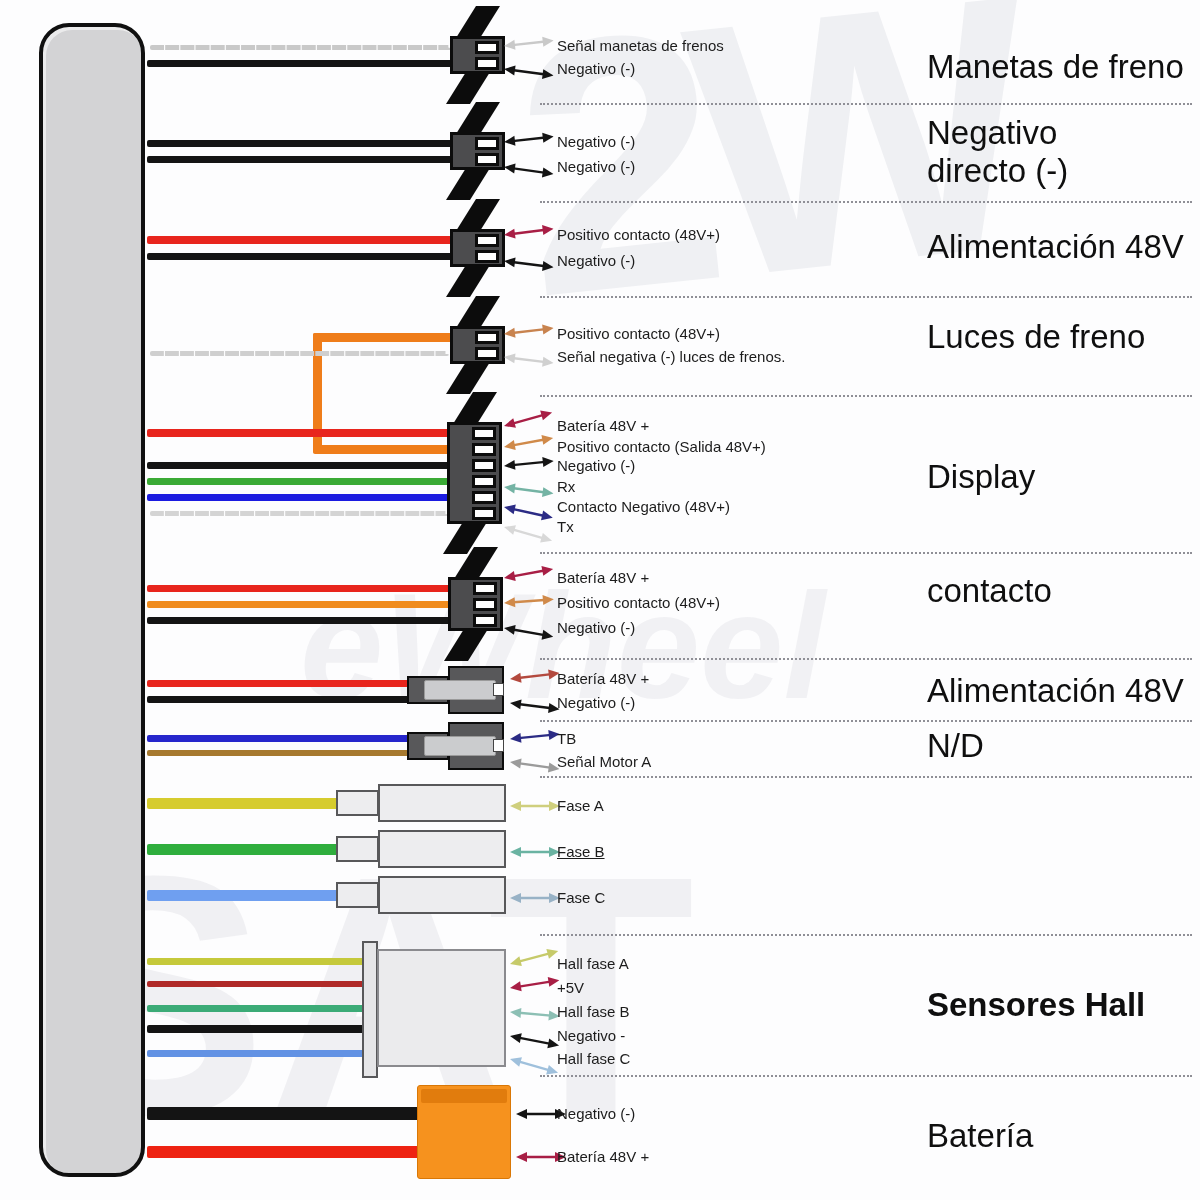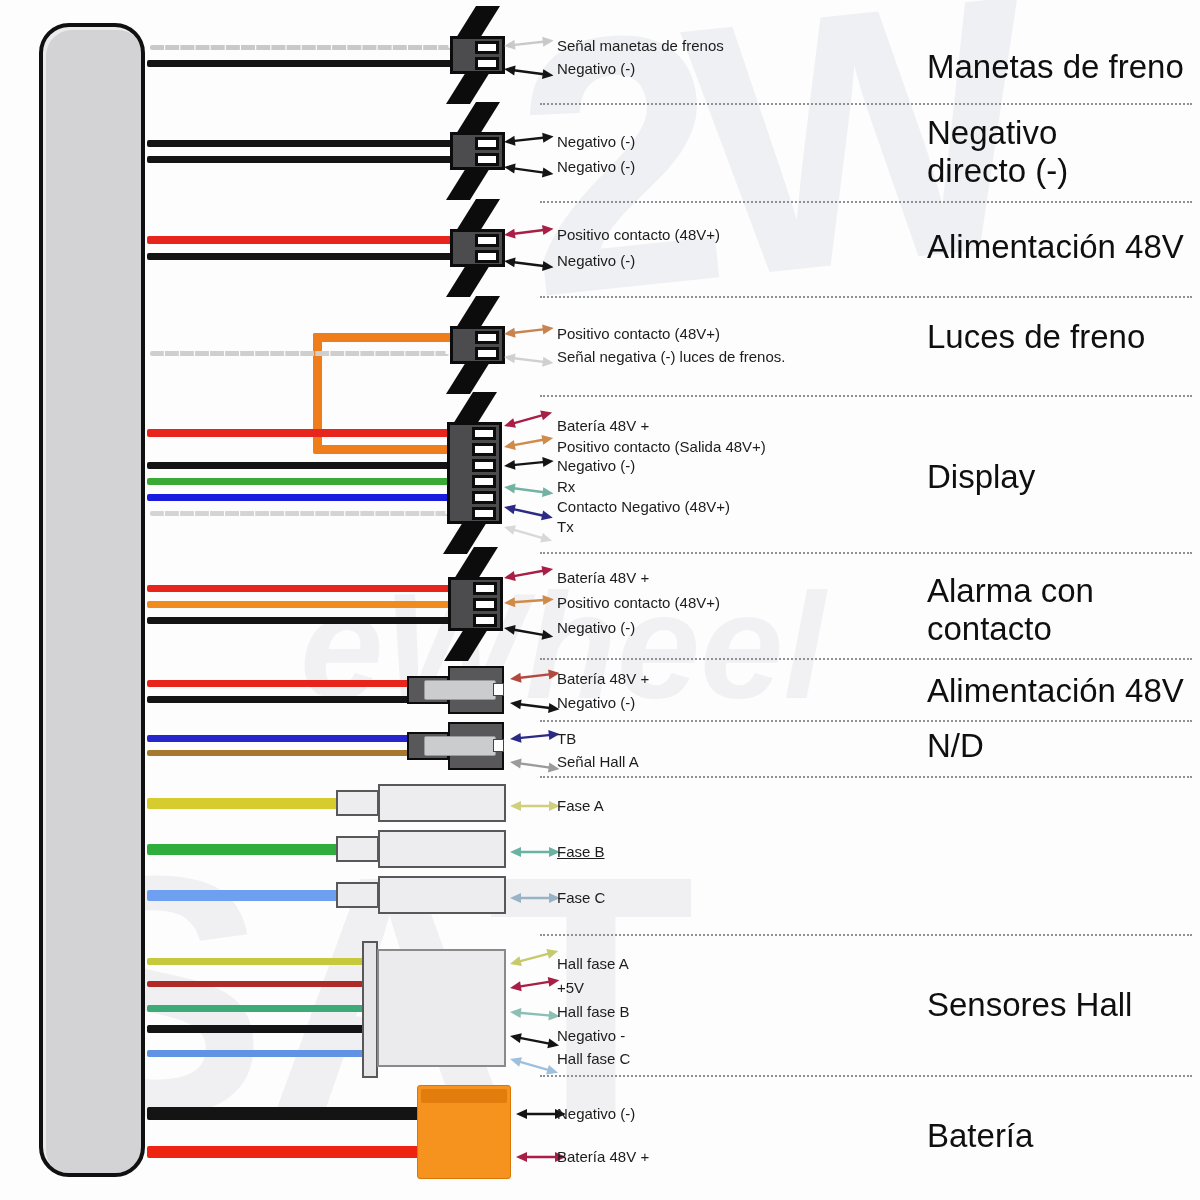--- a/index.html
+++ b/index.html
@@ -245,21 +245,20 @@
         <polygon points="50,9 39,4 39,14" fill="#d08a4a"></polygon>
       </svg>
       <div class="lbl" style="top: 593px;">Positivo contacto (48V+)</div>
       <svg width="50" height="18" class="arr" style="left: 504px; top: 619px; transform: rotate(10deg); transform-origin: 0px 50%;">
         <line x1="6" y1="9" x2="44" y2="9" stroke="#141414" stroke-width="2.4"></line>
         <polygon points="0,9 11,4 11,14" fill="#141414"></polygon>
         <polygon points="50,9 39,4 39,14" fill="#141414"></polygon>
       </svg>
       <div class="lbl" style="top: 618px;">Negativo (-)</div>
       <div class="title" style="top: 572px;">
-        <div>Alarma con</div>
         <div>contacto</div>
       </div>
       <div class="sep" style="top: 720px;"></div>
       <svg width="50" height="18" class="arr" style="left: 510px; top: 670px; transform: rotate(-6.75deg); transform-origin: 0px 50%;">
         <line x1="6" y1="9" x2="44" y2="9" stroke="#b3493e" stroke-width="2.4"></line>
         <polygon points="0,9 11,4 11,14" fill="#b3493e"></polygon>
         <polygon points="50,9 39,4 39,14" fill="#b3493e"></polygon>
       </svg>
       <div class="lbl" style="top: 669px;">Batería 48V +</div>
       <svg width="50" height="18" class="arr" style="left: 510px; top: 694px; transform: rotate(7.25deg); transform-origin: 0px 50%;">
@@ -276,21 +275,21 @@
         <line x1="6" y1="9" x2="44" y2="9" stroke="#2b2b85" stroke-width="2.4"></line>
         <polygon points="0,9 11,4 11,14" fill="#2b2b85"></polygon>
         <polygon points="50,9 39,4 39,14" fill="#2b2b85"></polygon>
       </svg>
       <div class="lbl" style="top: 729px;">TB</div>
       <svg width="50" height="18" class="arr" style="left: 510px; top: 753px; transform: rotate(8deg); transform-origin: 0px 50%;">
         <line x1="6" y1="9" x2="44" y2="9" stroke="#9b9b9b" stroke-width="2.4"></line>
         <polygon points="0,9 11,4 11,14" fill="#9b9b9b"></polygon>
         <polygon points="50,9 39,4 39,14" fill="#9b9b9b"></polygon>
       </svg>
-      <div class="lbl" style="top: 752px;">Señal Hall A</div>
+      <div class="lbl" style="top: 752px;">Señal Motor A</div>
       <div class="title" style="top: 727px;">
         <div>N/D</div>
       </div>
       <div class="sep" style="top: 934px;"></div>
       <svg width="50" height="18" class="arr" style="left: 510px; top: 797px; transform: rotate(0deg); transform-origin: 0px 50%;">
         <line x1="6" y1="9" x2="44" y2="9" stroke="#cfcf7d" stroke-width="2.4"></line>
         <polygon points="0,9 11,4 11,14" fill="#cfcf7d"></polygon>
         <polygon points="50,9 39,4 39,14" fill="#cfcf7d"></polygon>
       </svg>
       <div class="lbl" style="top: 796px;">Fase A</div>
@@ -332,21 +331,21 @@
         <polygon points="0,9 11,4 11,14" fill="#141414"></polygon>
         <polygon points="50,9 39,4 39,14" fill="#141414"></polygon>
       </svg>
       <div class="lbl" style="top: 1026px;">Negativo -</div>
       <svg width="50" height="18" class="arr" style="left: 510px; top: 1050px; transform: rotate(16deg); transform-origin: 0px 50%;">
         <line x1="6" y1="9" x2="44" y2="9" stroke="#9fc0dc" stroke-width="2.4"></line>
         <polygon points="0,9 11,4 11,14" fill="#9fc0dc"></polygon>
         <polygon points="50,9 39,4 39,14" fill="#9fc0dc"></polygon>
       </svg>
       <div class="lbl" style="top: 1049px;">Hall fase C</div>
-      <div class="title" style="top: 986px;">
+      <div class="title" style="top: 986px; font-weight: bold;">
         <div>Sensores Hall</div>
       </div>
       <svg width="50" height="18" class="arr" style="left: 516px; top: 1105px; transform: rotate(0deg); transform-origin: 0px 50%;">
         <line x1="6" y1="9" x2="44" y2="9" stroke="#141414" stroke-width="2.4"></line>
         <polygon points="0,9 11,4 11,14" fill="#141414"></polygon>
         <polygon points="50,9 39,4 39,14" fill="#141414"></polygon>
       </svg>
       <div class="lbl" style="top: 1104px;">Negativo (-)</div>
       <svg width="50" height="18" class="arr" style="left: 516px; top: 1148px; transform: rotate(0deg); transform-origin: 0px 50%;">
         <line x1="6" y1="9" x2="44" y2="9" stroke="#a81e45" stroke-width="2.4"></line>

